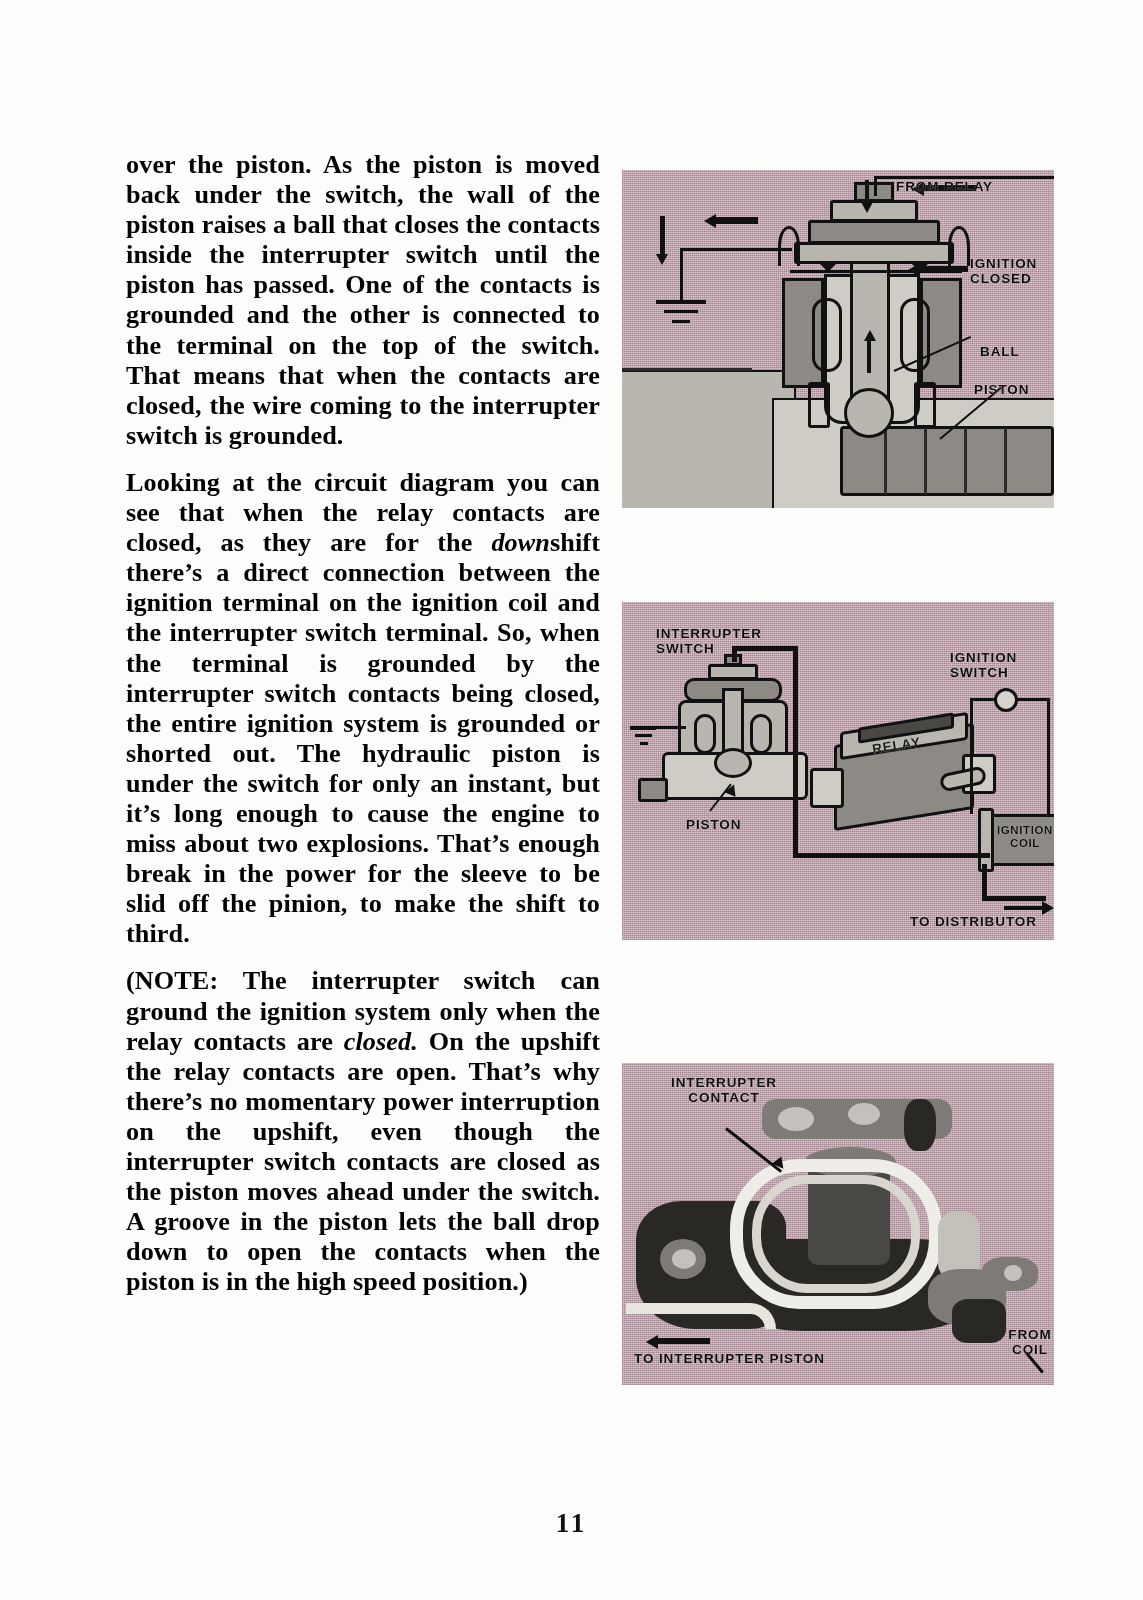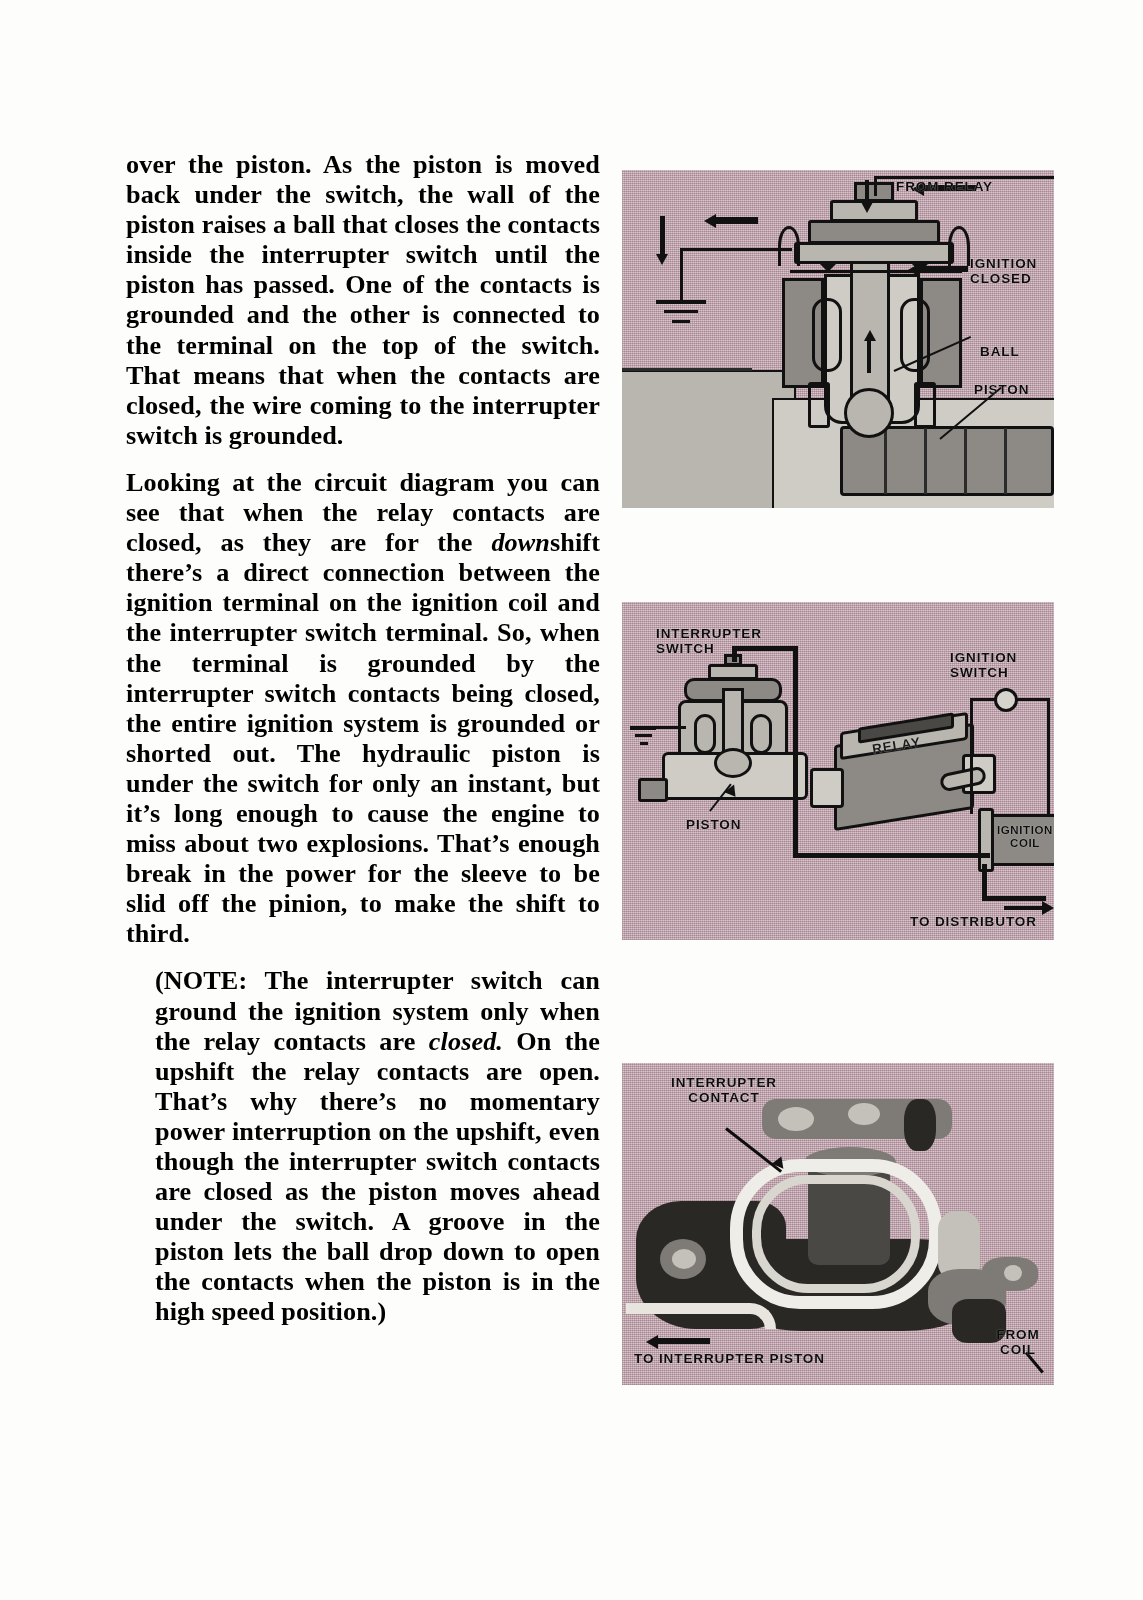--- a/index.html
+++ b/index.html
@@ -28,21 +28,21 @@
     font-size: 26.2px;
     line-height: 30.1px;
     text-align: justify;
     text-align-last: left;
     color: #000000;
     margin: 0 0 17px 0;
     font-weight: 600;
     letter-spacing: 0.1px;
     -webkit-font-smoothing: none;
   }
-  .para:last-child { margin-bottom: 0; margin-left: 29px; }
+  .para:last-child { margin-bottom: 0; }
   .para i { }
 
   
   .page-number {
     position: absolute;
     left: 0;
     top: 1508px;
     width: 1143px;
     text-align: center;
     font-family: "Liberation Serif", "DejaVu Serif", serif;
@@ -302,19 +302,20 @@
       <div class="arrow-d" style="left:152px; top:96px; transform:rotate(-38deg);"></div>
 
       <div class="arrow-l" style="left:24px; top:272px;"></div>
       <div class="ln h" style="left:36px; top:275px; width:52px; height:6px;"></div>
 
       <div class="ln h" style="left:404px; top:288px; width:26px; height:3px; transform:rotate(50deg); transform-origin:left center; background:#0d0d0d;"></div>
 
       <div class="fig-label ctr" style="left:32px;  top:12px; width:140px;">INTERRUPTER
 CONTACT</div>
       <div class="fig-label" style="left:12px;  top:288px;">TO INTERRUPTER PISTON</div>
-      <div class="fig-label ctr" style="left:368px; top:264px; width:56px;">FROM
+      <div class="fig-label ctr" style="left:380px; top:264px; width:56px;">FROM
 COIL</div>
     </div>
   </div>
 
+  <div class="page-number">11</div>
 
 </div>
 
 </body></html>

